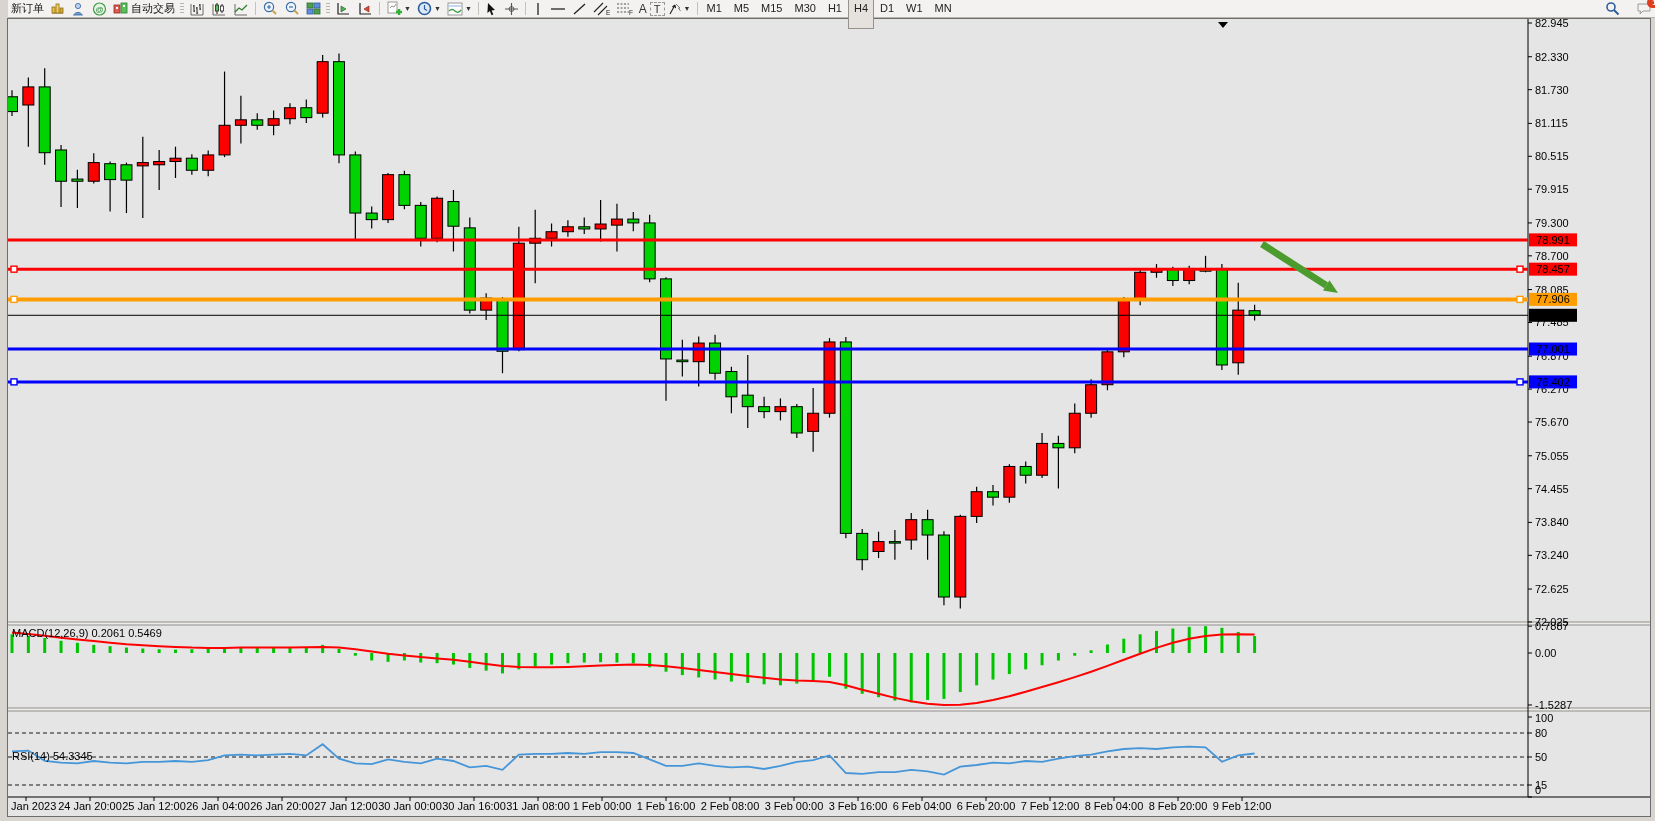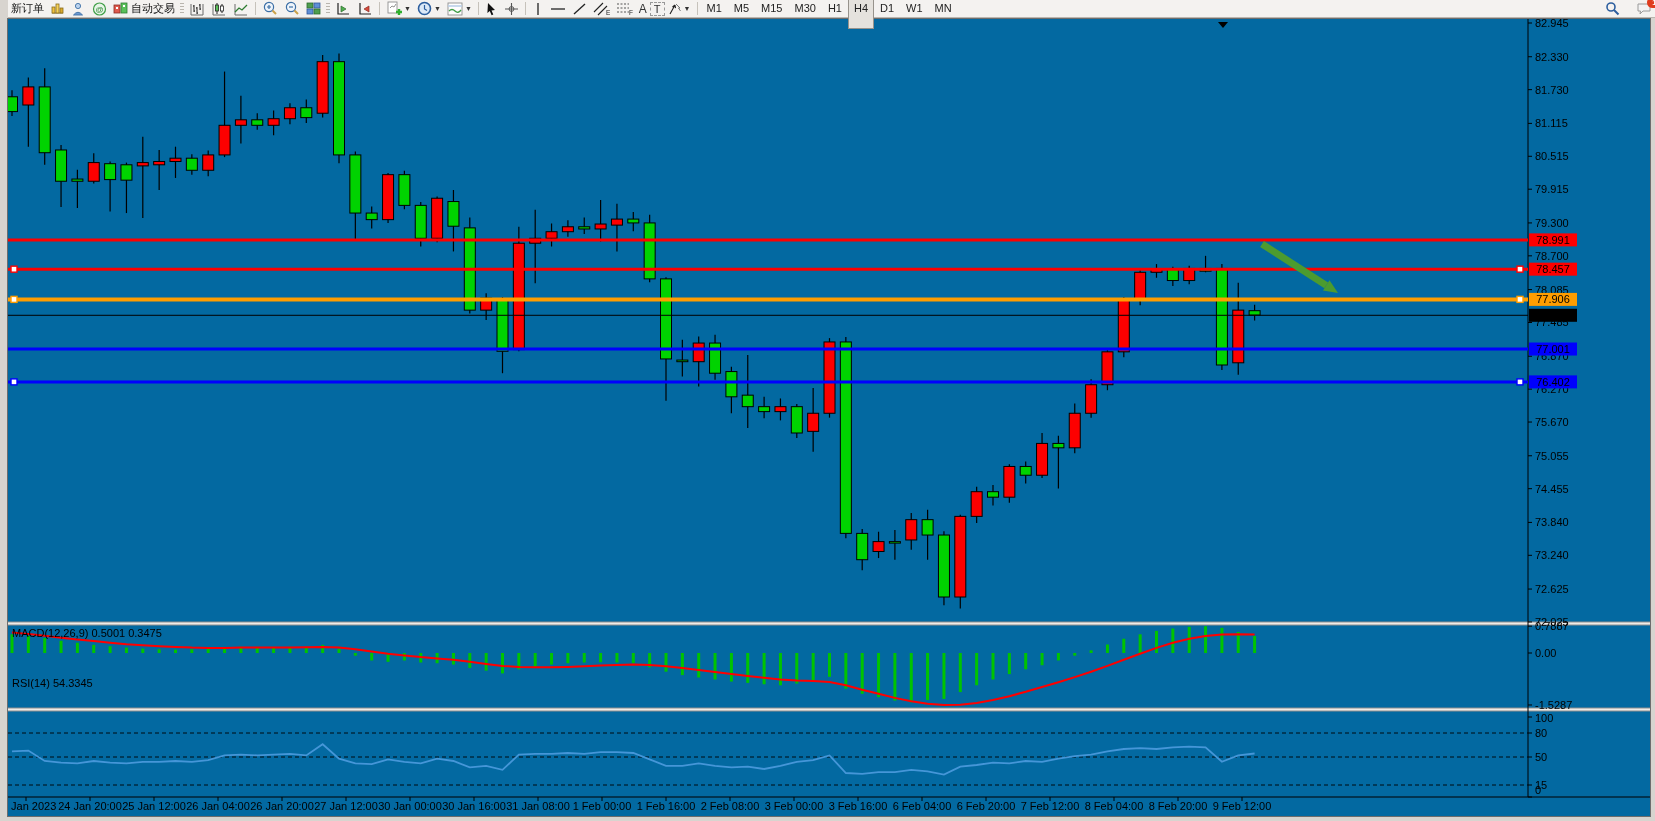--- a/index.html
+++ b/index.html
@@ -14,21 +14,21 @@
   .grip{width:4px;height:12px;margin:0 2px;flex:0 0 auto;
         background:repeating-linear-gradient(to bottom,#b9b5ae 0 1px,rgba(0,0,0,0) 1px 3px)}
   .tf{padding:8px 6px;color:#222;height:15px;line-height:15px}
   .tf.active{background:#e5e2dd;border:1px solid #97938c;height:13px;line-height:13px;padding:13px 5px}
   .dd{font-size:7px;color:#333;margin-left:2px}
   .right-icons{margin-left:auto;display:flex;align-items:center;gap:10px;margin-right:8px}
   .bubble-wrap{position:relative}
   .badge{position:absolute;right:-7px;top:-4px;min-width:11px;height:11px;border-radius:6px;background:#e03c1e;
          color:#fff;font-size:8px;line-height:11px;text-align:center;padding:0 2px;font-weight:bold}
   
-  .chart-window{position:absolute;left:7px;top:18px;width:1644px;height:799px;background:#0369a1;
+  .chart-window{position:absolute;left:7px;top:18px;width:1644px;height:799px;background:#e5e5e5;
                 border:1px solid #6d6d6d;box-sizing:border-box}
   .overlay-label{position:absolute;font-size:11px;color:#000;white-space:pre;z-index:3}
   #chart-svg{position:absolute;left:0;top:0}
   #chart-svg text{font-family:"Liberation Sans",sans-serif;font-size:11px;fill:#000}
 </style>
 </head>
 <body>
 
 <div class="toolbar">
   <span class="tb">新订单</span>
@@ -598,15 +598,15 @@
         <text x="1527" y="718">80</text>
         <line x1="1520" y1="738" x2="1524" y2="738" stroke="#000"></line>
         <text x="1527" y="742">50</text>
         <line x1="1520" y1="766" x2="1524" y2="766" stroke="#000"></line>
         <text x="1527" y="770">15</text>
         <line x1="1520" y1="778" x2="1524" y2="778" stroke="#000"></line>
         <text x="1527" y="775">0</text>
       </g>
     </svg>
 
-  <div class="overlay-label" style="left:4px;top:608px">MACD(12,26,9) 0.5001 0.3475</div>
-  <div class="overlay-label" style="left:4px;top:658px">RSI(14) 54.3345</div>
+  <div class="overlay-label" style="left:4px;top:608px">MACD(12,26,9) 0.2061 0.5469</div>
+  <div class="overlay-label" style="left:4px;top:731px">RSI(14) 54.3345</div>
 </div>
 
 </body></html>

